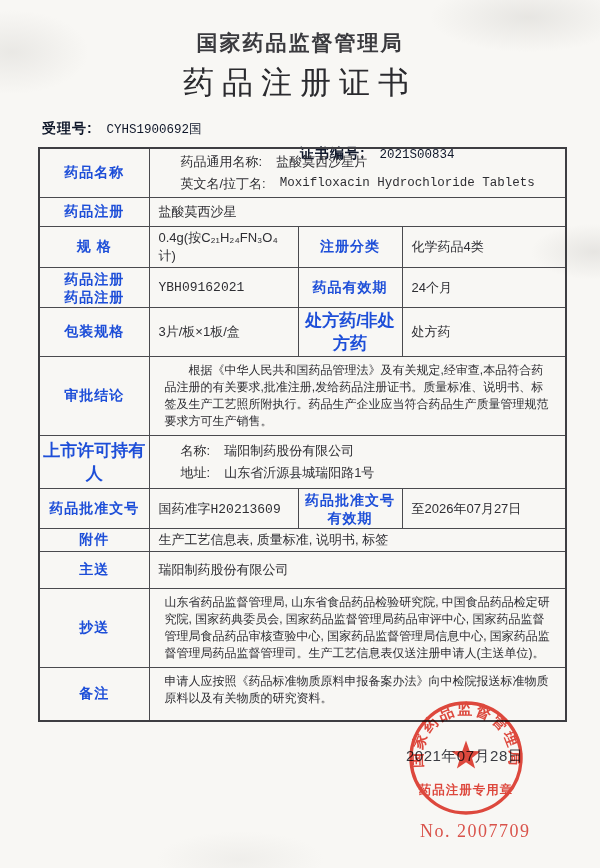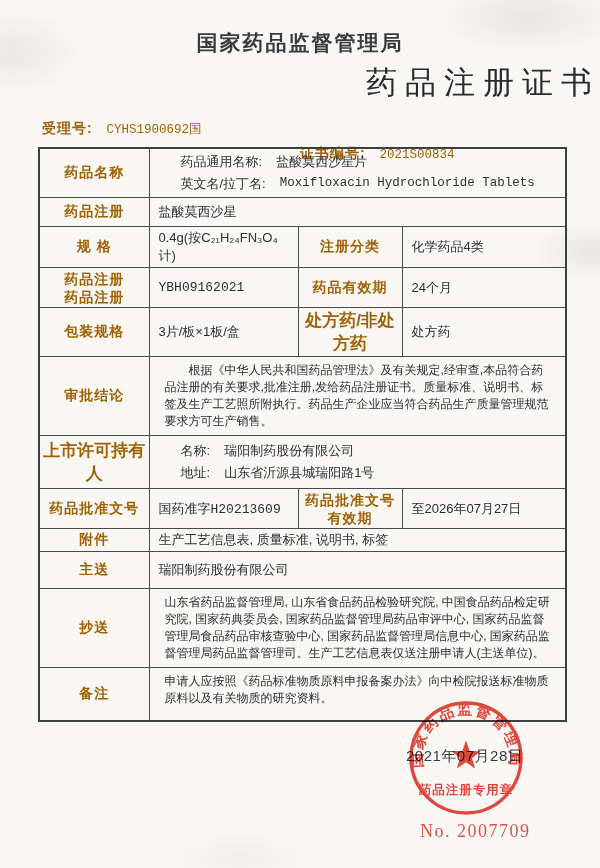--- a/index.html
+++ b/index.html
@@ -12,39 +12,39 @@
       radial-gradient(110px 60px at 2% 6%, rgba(190,188,184,.25), transparent 70%),
       radial-gradient(90px 40px at 99% 29%, rgba(190,188,184,.3), transparent 70%),
       radial-gradient(120px 40px at 40% 99%, rgba(200,198,194,.18), transparent 70%),
       #f8f7f4;
   }
   .agency{
     position:absolute;top:29px;left:0;right:0;text-align:center;
     font-size:21px;font-weight:bold;letter-spacing:2px;color:#3a3a3e;
   }
   .doc-title{
-    position:absolute;top:62px;left:0;right:0;text-align:right;
+    position:absolute;top:62px;left:0;right:0;text-align:center;
     font-family:"Liberation Serif","DejaVu Serif",serif;
     font-size:31px;letter-spacing:8px;color:#2a2a2e;font-weight:500;
   }
-  .meta{position:absolute;top:120px;left:42px;width:523px;font-size:14px;color:#a16207;}
+  .meta{position:absolute;top:120px;left:42px;width:523px;font-size:14px;color:#0f172a;}
   .meta .m-label{font-weight:bold;letter-spacing:1px;}
   .meta .m-val{margin-left:10px;}
   .meta .m-right{position:absolute;left:258px;top:0;margin-top:25px;}
   .mono{font-family:"Liberation Mono","DejaVu Sans Mono",monospace;font-size:12.5px;}
 
   table.cert{
     position:absolute;top:147px;left:38px;width:527px;
     border-collapse:collapse;table-layout:fixed;
     border:2px solid #3e3e42;
   }
   table.cert td{border:1px solid #4a4a4e;overflow:hidden;}
   td.lbl{
     text-align:center;vertical-align:middle;font-weight:bold;
-    font-size:14px;color:#a16207;letter-spacing:1px;padding:1px 2px;
+    font-size:14px;color:#1d4ed8;letter-spacing:1px;padding:1px 2px;
   }
   td.lbl.small{font-size:17px;letter-spacing:0;}
   td.lbl .l2{display:block;line-height:1.3;}
   td.val{padding:2px 9px;font-size:13px;vertical-align:middle;color:#2e2e33;}
   .kv{display:flex;line-height:1.7;}
   .kv .k{flex:0 0 auto;margin-right:14px;margin-left:22px;}
   .para{font-size:12px;line-height:1.42;padding:3px 6px;}
   .indent{text-indent:2em;}
   tr.h44{height:44px}tr.h29{height:29px}tr.h31{height:31px}tr.h30{height:30px}
   tr.h40{height:40px}tr.h49{height:49px}tr.h53{height:53px}tr.h45{height:45px}

